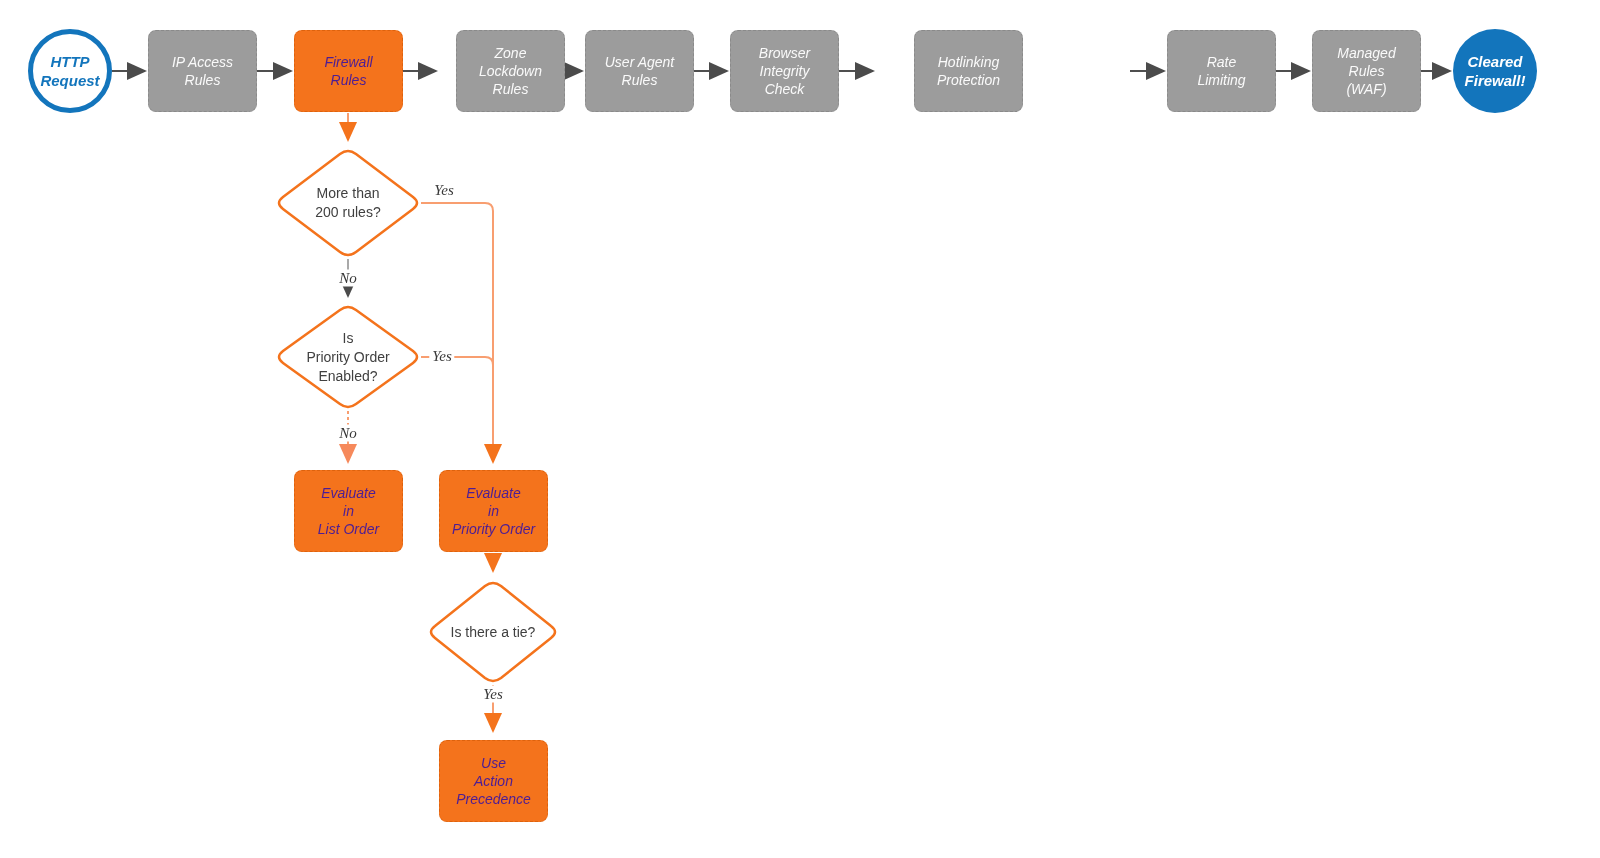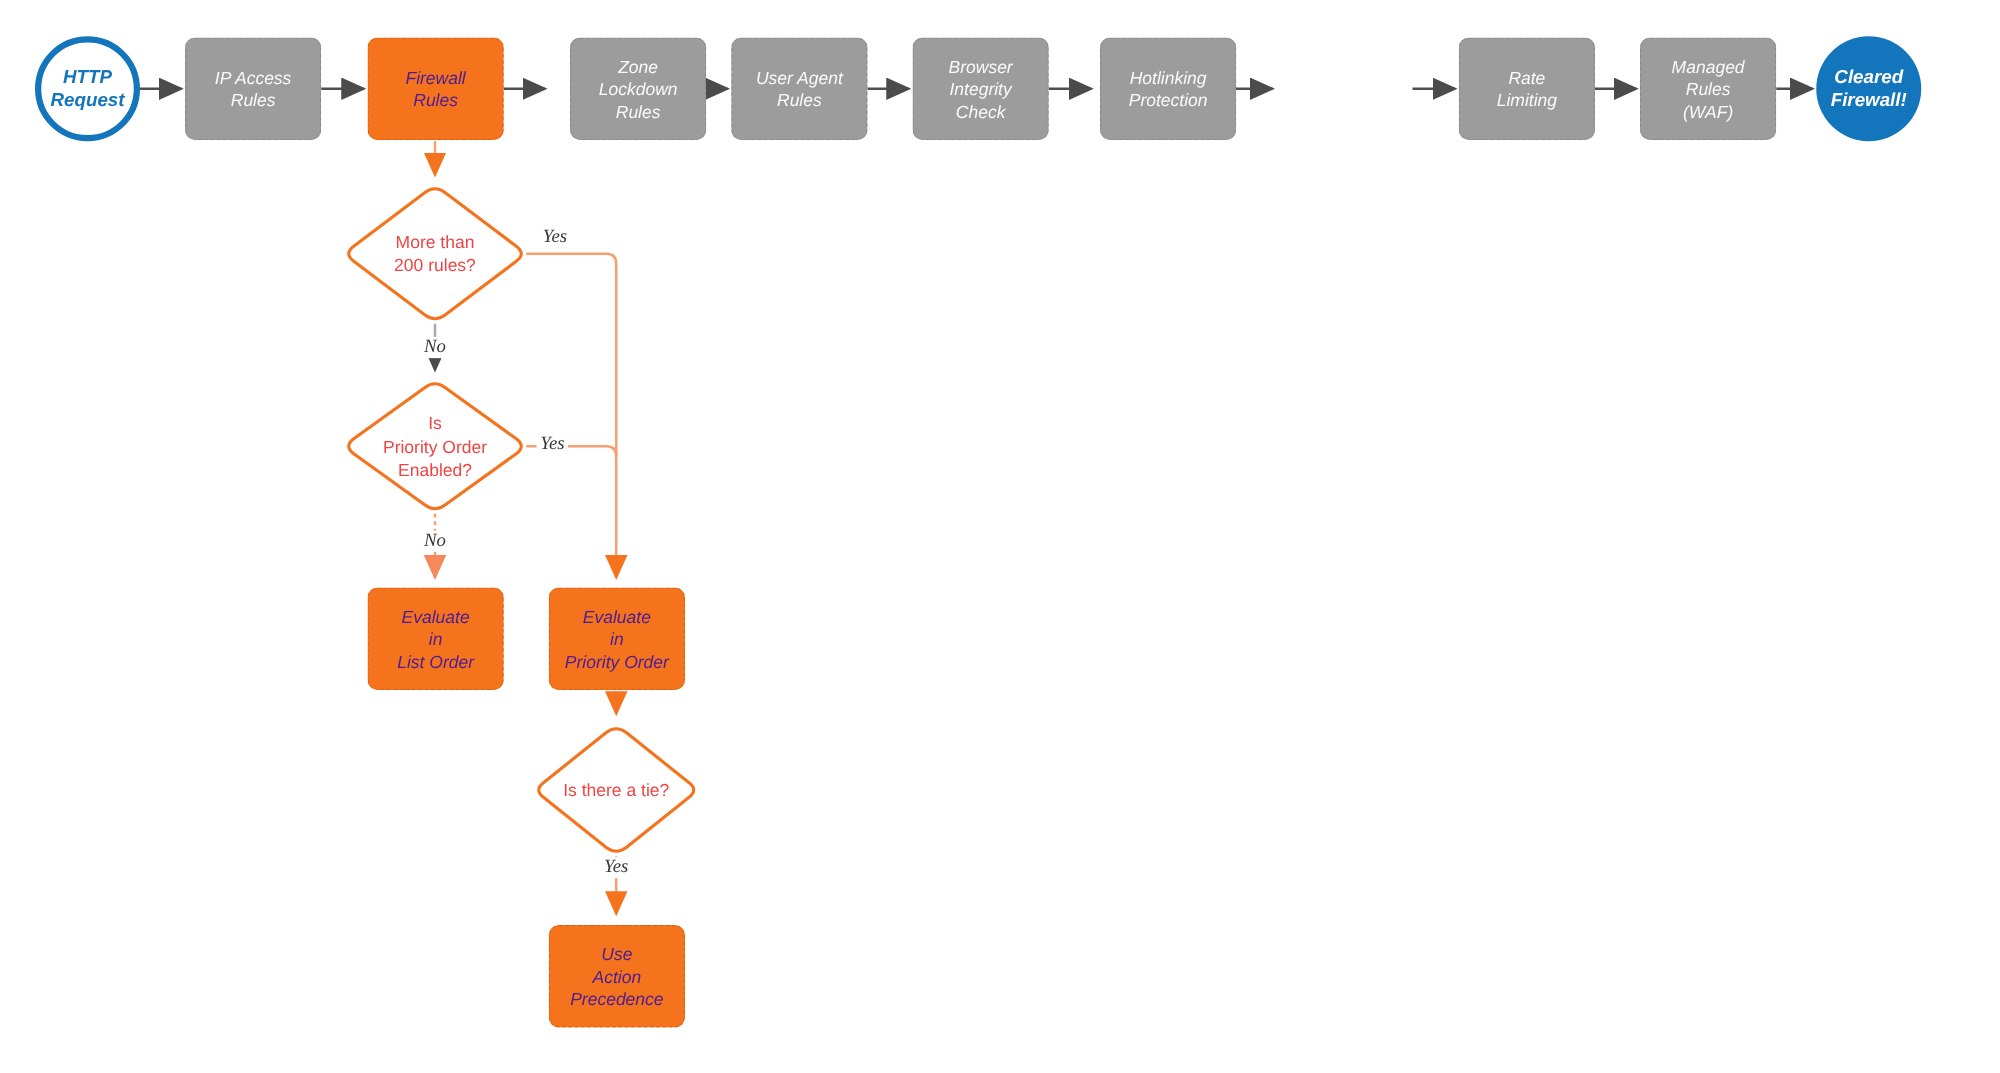--- a/index.html
+++ b/index.html
@@ -37,21 +37,21 @@
   .circle span { font-weight: bold; font-size: 15px; line-height: 19px; }
 
   .outcome { width: 109px; height: 82px; border-radius: 8px; text-align: center; }
 
   .dtext {
     position: absolute;
     display: flex;
     align-items: center;
     justify-content: center;
     text-align: center;
-    color: #ef4444;
+    color: #404040;
     font-size: 14px;
     line-height: 19px;
     white-space: pre-line;
   }
 
   .elabel {
     position: absolute;
     transform: translate(-50%, -50%);
     background: #FFFFFF;
     padding: 0 3px;
@@ -129,21 +129,21 @@
   </div>
   <div class="node stagebox gray" style="left:585px">
     <span>User Agent
 Rules</span>
   </div>
   <div class="node stagebox gray" style="left:730px">
     <span>Browser
 Integrity
 Check</span>
   </div>
-  <div class="node stagebox gray" style="left:880px">
+  <div class="node stagebox gray" style="left:914px">
     <span>Hotlinking
 Protection</span>
   </div>
   <div class="node stagebox gray" style="left:1167px">
     <span>Rate
 Limiting</span>
   </div>
   <div class="node stagebox gray" style="left:1312px">
     <span>Managed
 Rules

